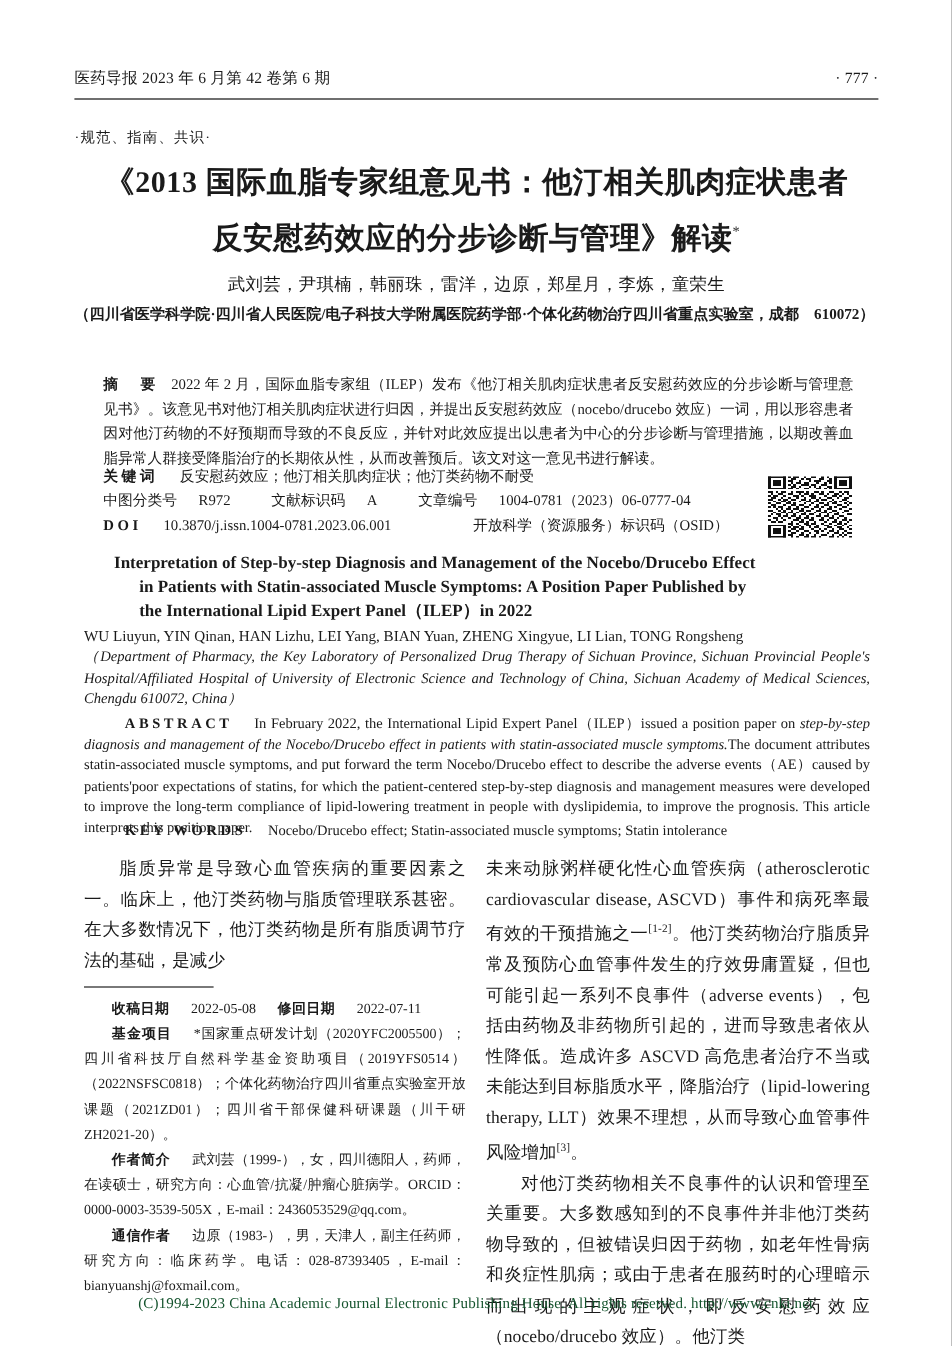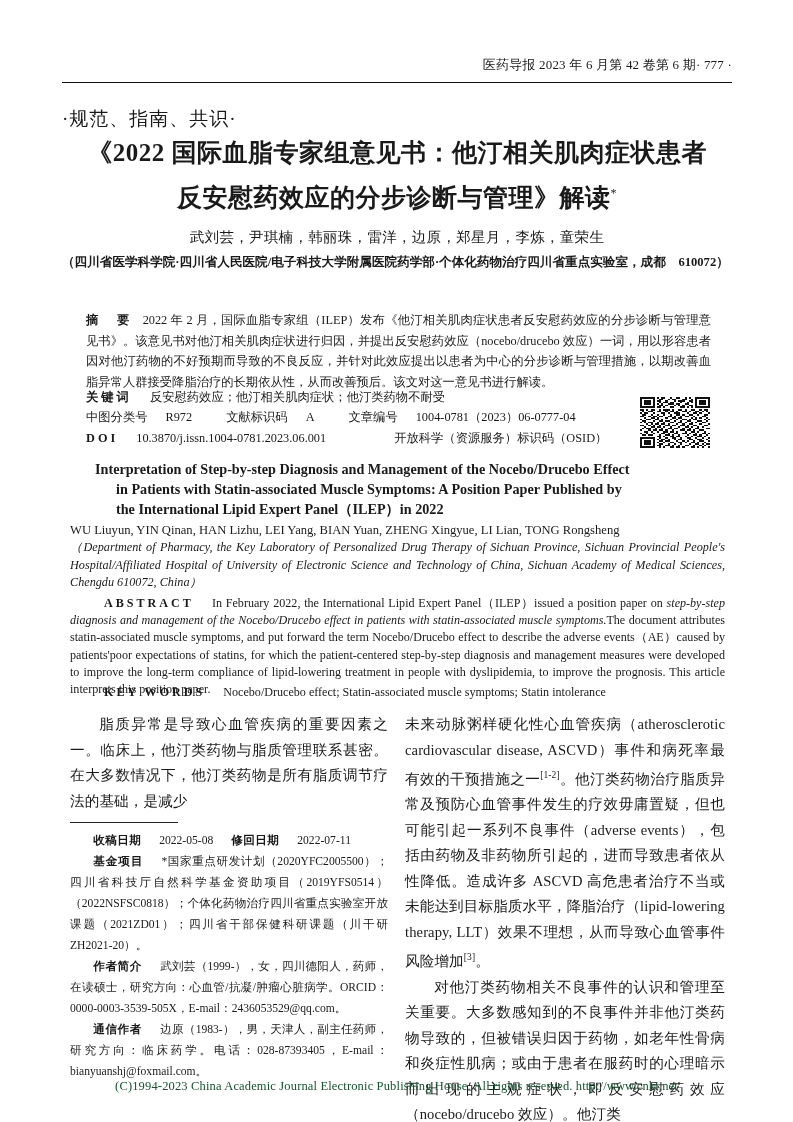--- a/index.html
+++ b/index.html
@@ -19,42 +19,42 @@
     box-sizing: border-box;
   }
 
   
   .runhead {
     position: absolute;
     left: 62px;
     top: 56px;
     width: 670px;
     display: flex;
-    justify-content: flex-end;
+    justify-content: space-between;
     align-items: baseline;
     font-size: 13px;
     letter-spacing: 0.2px;
   }
   .runhead .rh-left { white-space: nowrap; }
   .runhead .rh-right { white-space: nowrap; }
   .rule-top {
     position: absolute;
     left: 62px;
     top: 82px;
     width: 670px;
     height: 1px;
     background: #111;
   }
 
   
   .kicker {
     position: absolute;
     left: 62px;
     top: 106px;
-    font-size: 19px;
+    font-size: 12px;
     letter-spacing: 1px;
     text-align: right;
   }
 
   
   .cn-title {
     position: absolute;
     left: 62px;
     top: 132px;
     width: 670px;
@@ -246,21 +246,21 @@
 
   <div class="runhead">
     <span class="rh-left">医药导报 2023 年 6 月第 42 卷第 6 期</span>
     <span class="rh-right">· 777 ·</span>
   </div>
   <div class="rule-top"></div>
 
   <div class="kicker">·规范、指南、共识·</div>
 
   <div class="cn-title">
-    <span>《2022 国际血脂专家组意见书：他汀相关肌肉症状患者</span><br>
+    <span>《2013 国际血脂专家组意见书：他汀相关肌肉症状患者</span><br>
     <span>反安慰药效应的分步诊断与管理》解读</span><sup>*</sup>
   </div>
 
   <div class="cn-authors">武刘芸，尹琪楠，韩丽珠，雷洋，边原，郑星月，李炼，童荣生</div>
   <div class="cn-affil">（四川省医学科学院·四川省人民医院/电子科技大学附属医院药学部·个体化药物治疗四川省重点实验室，成都　610072）</div>
 
   <div class="cn-abs">
     <span class="lbl">摘　要</span><span class="lbl-sp"></span><span>2022 年 2 月，国际血脂专家组（ILEP）发布《他汀相关肌肉症状患者反安慰药效应的分步诊断与管理意见书》。该意见书对他汀相关肌肉症状进行归因，并提出反安慰药效应（nocebo/drucebo 效应）一词，用以形容患者因对他汀药物的不好预期而导致的不良反应，并针对此效应提出以患者为中心的分步诊断与管理措施，以期改善血脂异常人群接受降脂治疗的长期依从性，从而改善预后。该文对这一意见书进行解读。</span>
   </div>
 

